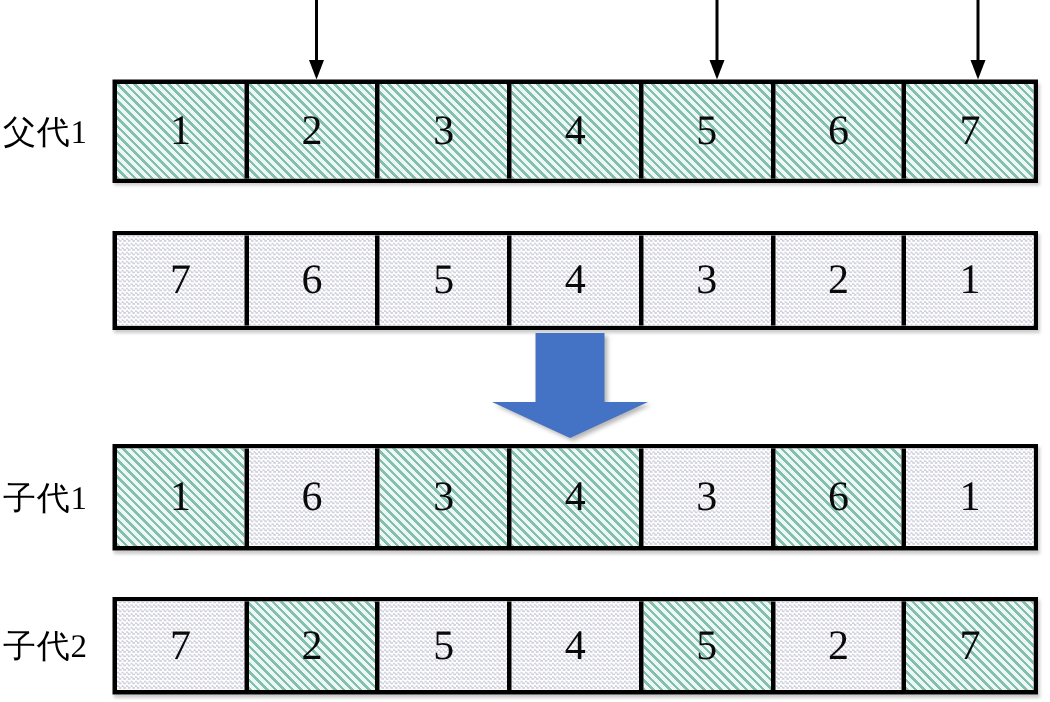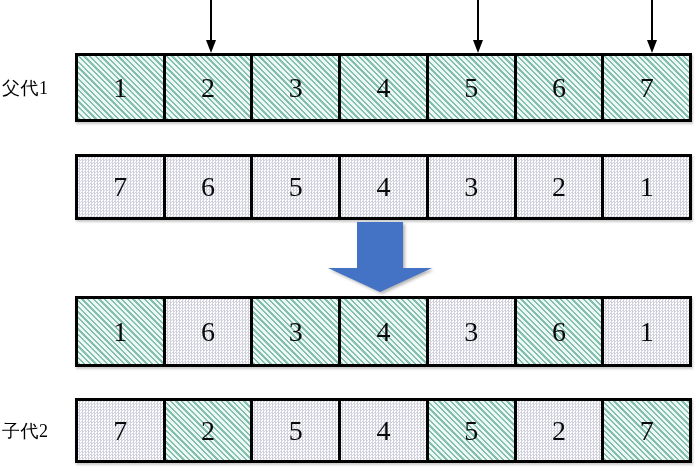--- a/index.html
+++ b/index.html
@@ -15,21 +15,21 @@
   .chrom-row{position:absolute;left:0;width:700px;}
   .row-parent1{top:53px;height:69px;}
   .row-parent2{top:154px;height:66px;}
   .row-child1{top:296px;height:71px;}
   .row-child2{top:398px;height:65px;padding-left:21px;}
 
   .row-label{
     position:absolute;left:2px;top:50%;
     transform:translateY(-50%);
     width:72px;
-    font-size:18px;color:#000;
+    font-size:22px;color:#000;
     white-space:nowrap;
     letter-spacing:0.5px;
   }
 
   .gene-table{
     position:absolute;left:75px;top:0;
     width:617px;height:100%;
     box-sizing:border-box;
     border:3px solid #000;
     display:flex;
@@ -118,20 +118,21 @@
       <div class="cell" data-source="p2">2</div>
       <div class="cell" data-source="p2">1</div>
     </div>
   </div>
 
   <svg class="big-arrow" viewBox="0 0 104 72" xmlns="http://www.w3.org/2000/svg">
     <polygon points="29,1 75,1 75,47 104,47 52,71 0,47 29,47" fill="#4472c4"></polygon>
   </svg>
 
   <div class="chrom-row row-child1">
+    <div class="row-label">子代1</div>
     <div class="gene-table">
       <div class="cell" data-source="p1">1</div>
       <div class="cell" data-source="p2">6</div>
       <div class="cell" data-source="p1">3</div>
       <div class="cell" data-source="p1">4</div>
       <div class="cell" data-source="p2">3</div>
       <div class="cell" data-source="p1">6</div>
       <div class="cell" data-source="p2">1</div>
     </div>
   </div>

